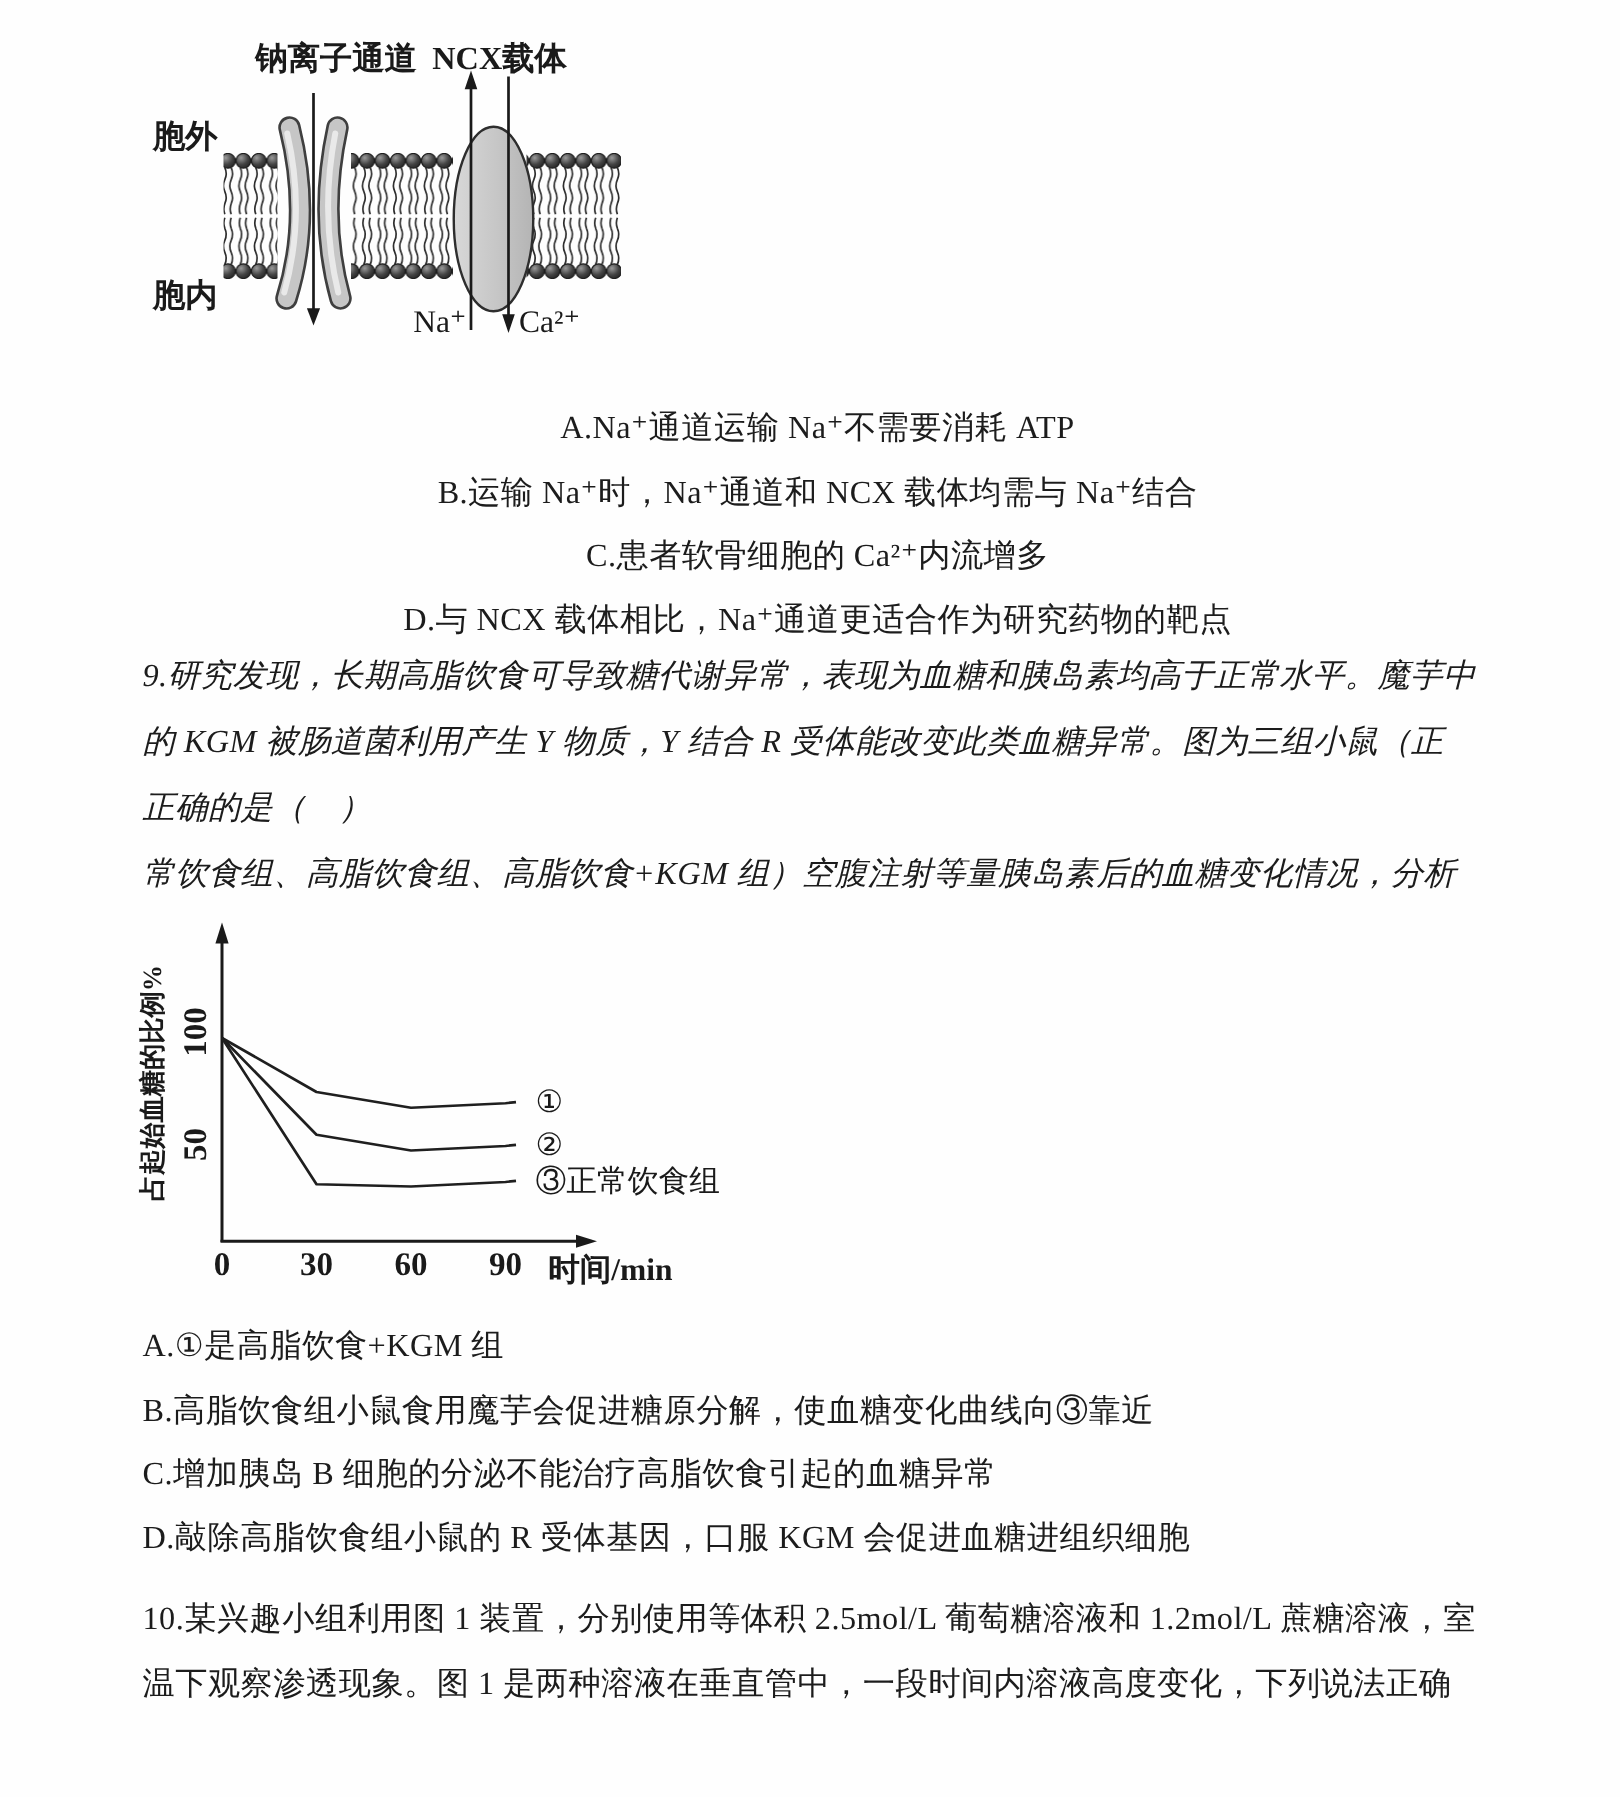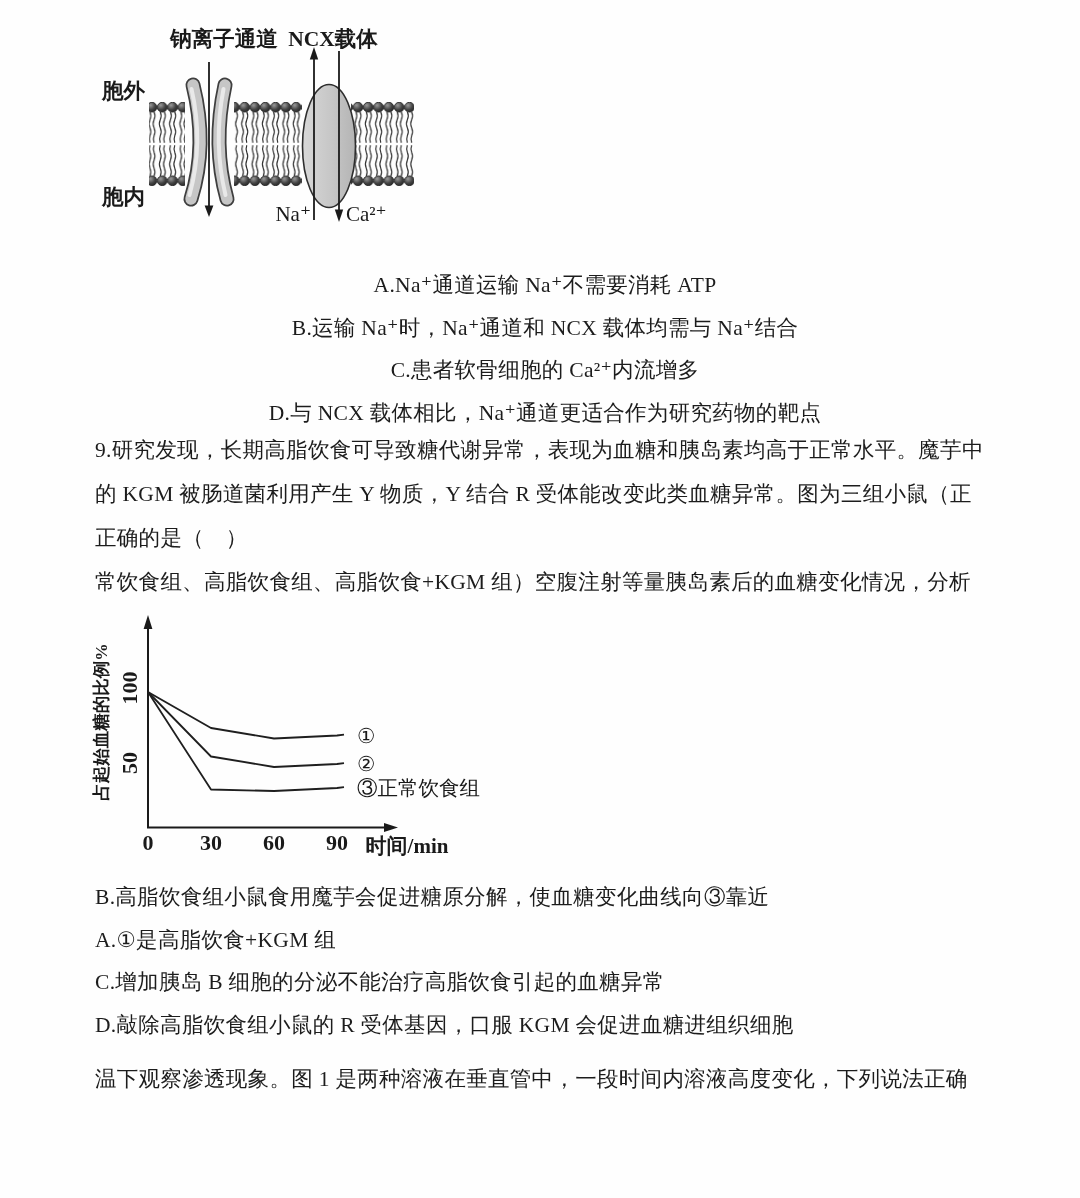--- a/index.html
+++ b/index.html
@@ -91,21 +91,21 @@
   <text class="dia-label-ion" x="261" y="206">Ca²⁺</text>
 </svg>
 
 <div class="abs textblock" style="top:264px;text-align:center;" id="q8-options">
     <div class="option-line">A.Na⁺通道运输 Na⁺不需要消耗 ATP</div>
     <div class="option-line">B.运输 Na⁺时，Na⁺通道和 NCX 载体均需与 Na⁺结合</div>
     <div class="option-line">C.患者软骨细胞的 Ca²⁺内流增多</div>
     <div class="option-line">D.与 NCX 载体相比，Na⁺通道更适合作为研究药物的靶点</div>
   </div>
 
-<div class="abs textblock" style="top:428px;" id="q9-stem">
+<div class="abs textblock" style="top:428px;font-style:italic;" id="q9-stem">
     <div class="para-line">9.研究发现，长期高脂饮食可导致糖代谢异常，表现为血糖和胰岛素均高于正常水平。魔芋中</div>
     <div class="para-line">的 KGM 被肠道菌利用产生 Y 物质，Y 结合 R 受体能改变此类血糖异常。图为三组小鼠（正</div>
     <div class="para-line">正确的是（　）</div>
     <div class="para-line">常饮食组、高脂饮食组、高脂饮食+KGM 组）空腹注射等量胰岛素后的血糖变化情况，分析</div>
   </div>
 
 <svg class="abs" style="left:85px; top:610px;" width="460" height="262" viewBox="0 0 460 262" id="chart-svg">
 
   <line x1="63" y1="218" x2="63" y2="16" stroke="#1a1a1a" stroke-width="2"></line>
   <polygon points="63,5 58.6,19 67.4,19" fill="#1a1a1a"></polygon>
@@ -125,21 +125,22 @@
       <polyline points="63,82 126,118 189,128.5 252,125.5 259,124.7" fill="none" stroke="#1f1f1f" stroke-width="1.8" stroke-linejoin="round"></polyline>
       <text x="272" y="125.5" dominant-baseline="central" class="chart-series-label">①</text>
       <polyline points="63,82 126,146.5 189,157 252,154 259,153.2" fill="none" stroke="#1f1f1f" stroke-width="1.8" stroke-linejoin="round"></polyline>
       <text x="272" y="154" dominant-baseline="central" class="chart-series-label">②</text>
       <polyline points="63,82 126,179.5 189,181 252,178 259,177.2" fill="none" stroke="#1f1f1f" stroke-width="1.8" stroke-linejoin="round"></polyline>
       <text x="272" y="178" dominant-baseline="central" class="chart-series-label">③正常饮食组</text>
     </g>
 </svg>
 
 <div class="abs textblock" style="top:876px;" id="q9-options">
+    <div class="option-line">A.①是高脂饮食+KGM 组</div>
     <div class="option-line">B.高脂饮食组小鼠食用魔芋会促进糖原分解，使血糖变化曲线向③靠近</div>
-    <div class="option-line">A.①是高脂饮食+KGM 组</div>
     <div class="option-line">C.增加胰岛 B 细胞的分泌不能治疗高脂饮食引起的血糖异常</div>
     <div class="option-line">D.敲除高脂饮食组小鼠的 R 受体基因，口服 KGM 会促进血糖进组织细胞</div>
   </div>
 
 <div class="abs textblock" style="top:1058px;" id="q10-stem">
+    <div class="para-line">10.某兴趣小组利用图 1 装置，分别使用等体积 2.5mol/L 葡萄糖溶液和 1.2mol/L 蔗糖溶液，室</div>
     <div class="para-line">温下观察渗透现象。图 1 是两种溶液在垂直管中，一段时间内溶液高度变化，下列说法正确</div>
   </div>
 
 </body></html>

